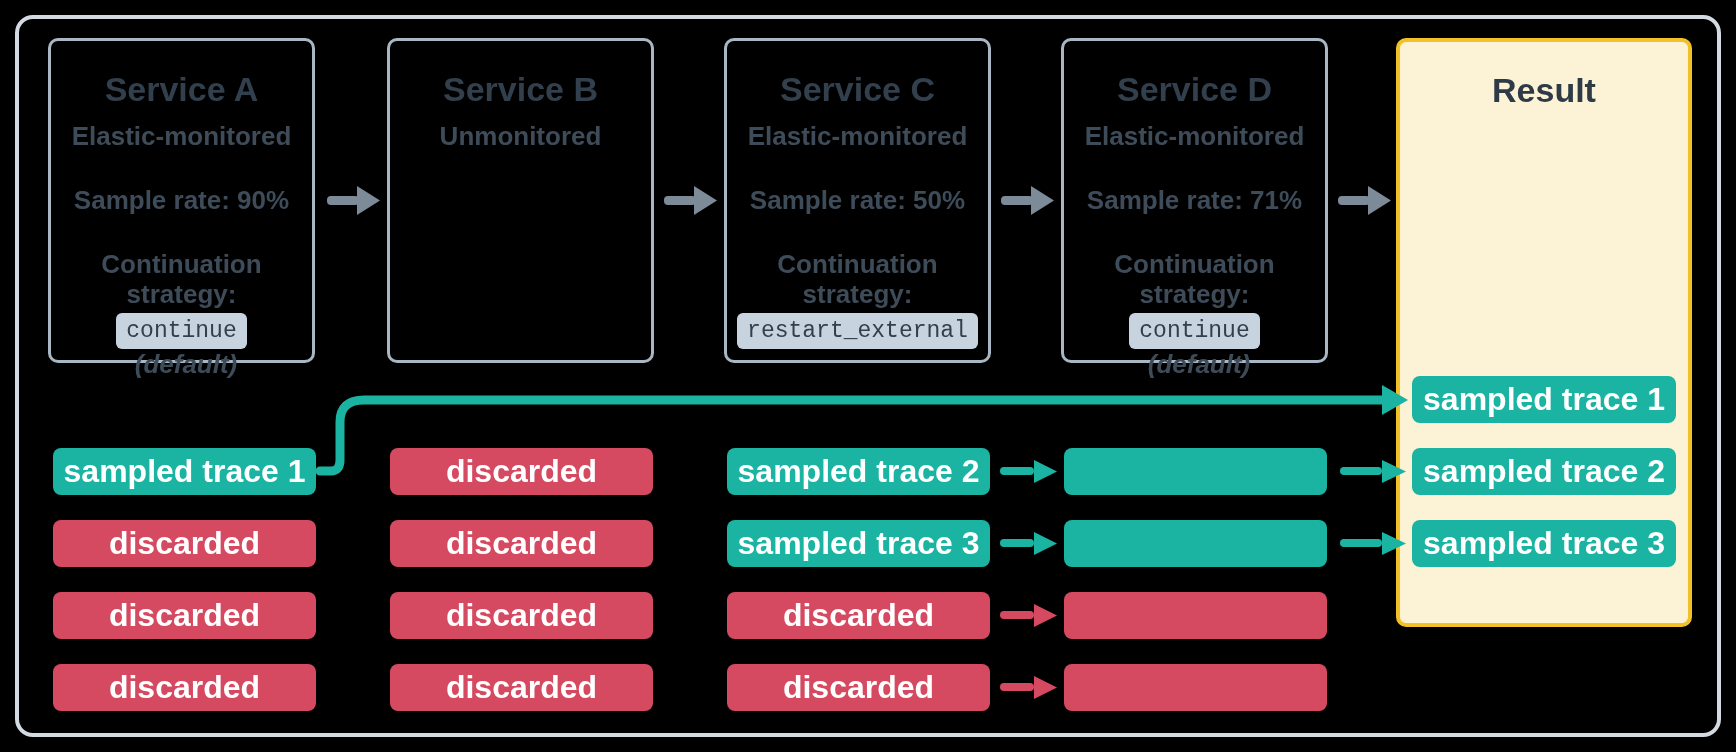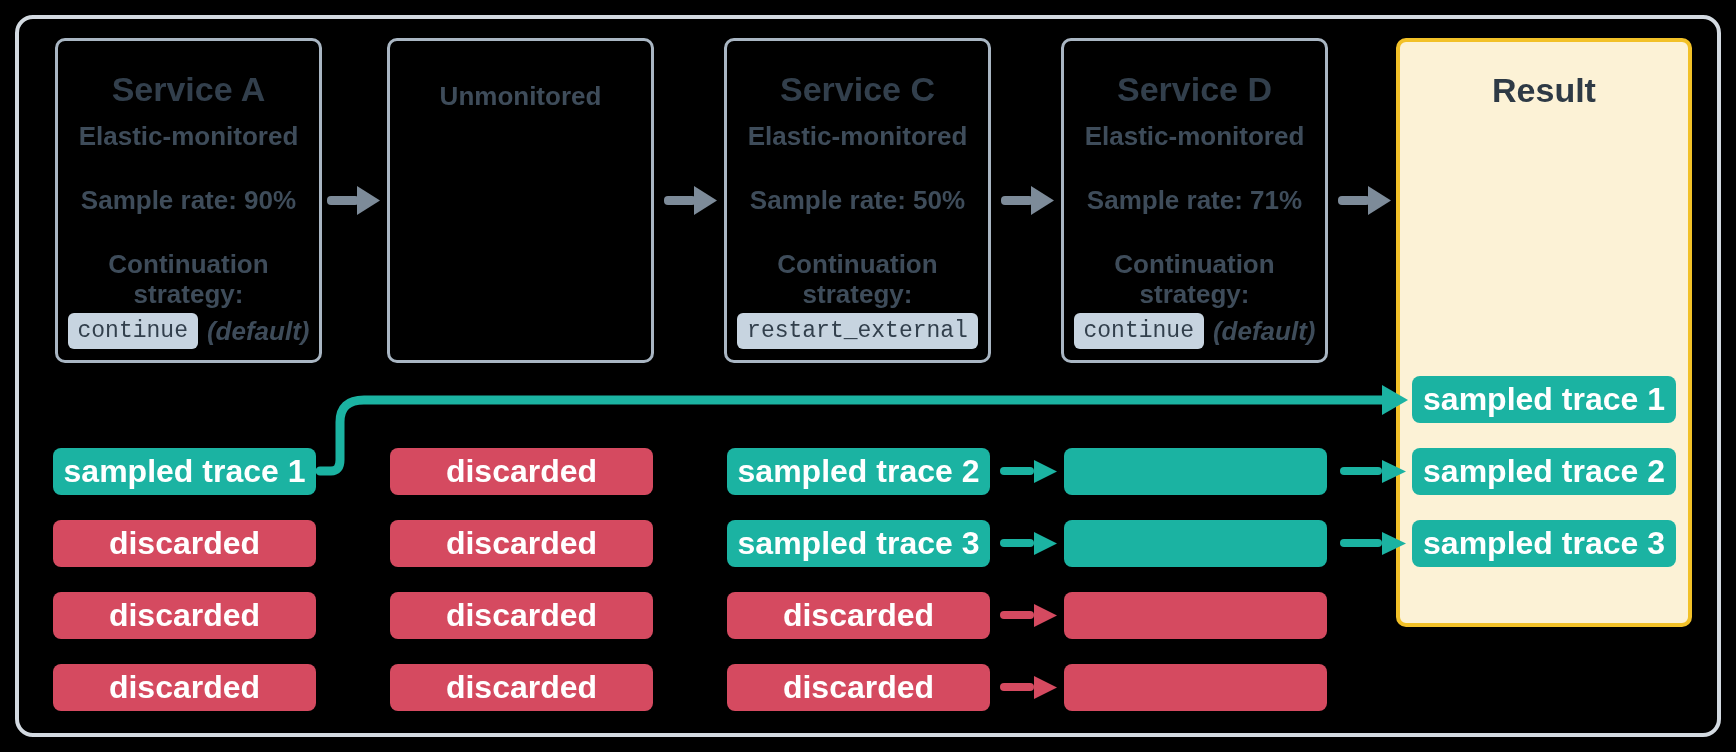--- a/index.html
+++ b/index.html
@@ -32,21 +32,21 @@
   .sbox-sub{
     margin-top:12px;font-size:26px;font-weight:600;color:#3E4C5A;line-height:30px;
   }
   .sbox-rate{
     margin-top:34px;font-size:26px;font-weight:600;color:#3E4C5A;line-height:30px;
   }
   .sbox-cont{
     margin-top:34px;font-size:26px;font-weight:600;color:#3E4C5A;line-height:30px;
   }
   .sbox-chiprow{
-    margin-top:4px;height:36px;display:flex;align-items:center;white-space:nowrap;
+    margin-top:4px;height:36px;display:flex;align-items:center;white-space:nowrap;flex-direction:column;
   }
   .chip{
     background:#C7D4E0;color:#323F4C;
     font-family:"Liberation Mono","DejaVu Sans Mono",monospace;
     font-size:23px;line-height:30px;
     padding:3px 10px;border-radius:6px;
   }
   .chip-suffix{
     margin-left:9px;font-size:26px;font-weight:600;color:#3E4C5A;font-style:italic;
   }
@@ -71,35 +71,36 @@
   .pill.in-result{width:264px;left:1412px;}
   .arrows-layer{position:absolute;left:0;top:0;pointer-events:none;}
 </style>
 </head>
 <body>
 
 <div class="canvas">
 
   <div class="outer-frame"></div>
 
-  <div class="sbox" style="left:55px">
+  <div class="sbox" style="left:48px">
     <div class="sbox-title">Service A</div>
     <div class="sbox-sub">Elastic-monitored</div>
     <div class="sbox-rate">Sample rate: 90%</div>
     <div class="sbox-cont">
       <div>Continuation</div>
       <div>strategy:</div>
     </div>
     <div class="sbox-chiprow">
       <span class="chip">continue</span>
       <span class="chip-suffix">(default)</span>
     </div>
   </div>
 
   <div class="sbox" style="left:387px">
+    <div class="sbox-title">Service B</div>
     <div class="sbox-sub">Unmonitored</div>
   </div>
 
   <div class="sbox" style="left:724px">
     <div class="sbox-title">Service C</div>
     <div class="sbox-sub">Elastic-monitored</div>
     <div class="sbox-rate">Sample rate: 50%</div>
     <div class="sbox-cont">
       <div>Continuation</div>
       <div>strategy:</div>

